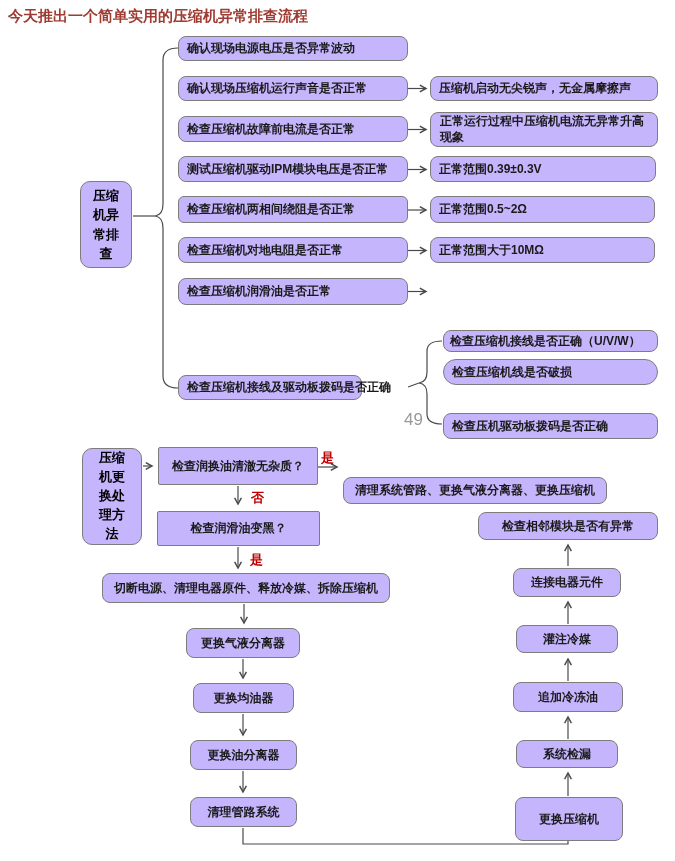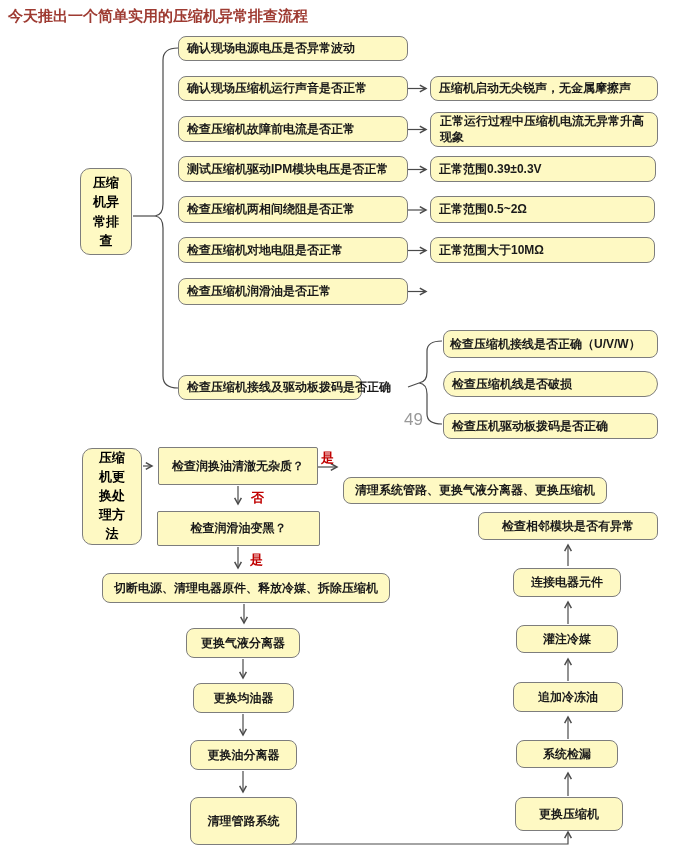--- a/index.html
+++ b/index.html
@@ -2,21 +2,21 @@
 <html><head>
 <meta charset="utf-8">
 <style>
   html,body{margin:0;padding:0;background:#ffffff;}
   #stage{
     position:relative;width:675px;height:861px;background:#ffffff;
     font-family:"Liberation Sans", sans-serif;overflow:hidden;
   }
   #connectors{position:absolute;left:0;top:0;}
   .box{
-    position:absolute;box-sizing:border-box;background:#fef9c3;
+    position:absolute;box-sizing:border-box;background:#c4b5fd;
     border:1.2px solid #7d7d7d;border-radius:8px;
     color:#1a1a1a;font-size:12px;font-weight:600;line-height:1.25;
     display:flex;align-items:center;white-space:nowrap;
   }
   .step,.res{justify-content:flex-start;padding:2px 8px;text-align:left;}
   .ctr{justify-content:center;padding:2px 6px;text-align:center;}
   .wrap{white-space:normal;}
   .root{
     justify-content:center;text-align:center;white-space:normal;
     font-size:13px;font-weight:700;border-radius:10px;color:#000;
@@ -74,58 +74,58 @@
       <path d="M568,739 V717" marker-end="url(#arw)"></path>
       <path d="M568,681 V659" marker-end="url(#arw)"></path>
       <path d="M568,624 V602" marker-end="url(#arw)"></path>
       <path d="M568,566 V545" marker-end="url(#arw)"></path>
     </g>
   </svg>
 
   <div class="title">今天推出一个简单实用的压缩机异常排查流程</div>
   <div class="pagenum">49</div>
 
-  <div class="box root" style="left:80px;top:168px;width:52px;height:87px;padding:0 11px;">压缩机异常排查</div>
+  <div class="box root" style="left:80px;top:181px;width:52px;height:87px;padding:0 11px;">压缩机异常排查</div>
 
   <div class="box step" style="left:178px;top:36px;width:230px;height:25px;">确认现场电源电压是否异常波动</div>
   <div class="box step" style="left:178px;top:76px;width:230px;height:25px;">确认现场压缩机运行声音是否正常</div>
   <div class="box step" style="left:178px;top:116px;width:230px;height:26px;">检查压缩机故障前电流是否正常</div>
   <div class="box step" style="left:178px;top:156px;width:230px;height:26px;">测试压缩机驱动IPM模块电压是否正常</div>
-  <div class="box step" style="left:178px;top:196px;width:230px;height:27px;">检查压缩机两相间绕阻是否正常</div>
+  <div class="box step" style="left:178px;top:196px;width:230px;height:27px;border-radius:6px;">检查压缩机两相间绕阻是否正常</div>
   <div class="box step" style="left:178px;top:237px;width:230px;height:26px;">检查压缩机对地电阻是否正常</div>
   <div class="box step" style="left:178px;top:278px;width:230px;height:27px;">检查压缩机润滑油是否正常</div>
   <div class="box step" style="left:178px;top:375px;width:184px;height:25px;">检查压缩机接线及驱动板拨码是否正确</div>
 
   <div class="box res" style="left:430px;top:76px;width:228px;height:25px;">压缩机启动无尖锐声，无金属摩擦声</div>
   <div class="box res wrap" style="left:430px;top:112px;width:228px;height:35px;padding:2px 9px;line-height:1.3;">正常运行过程中压缩机电流无异常升高现象</div>
   <div class="box res" style="left:430px;top:156px;width:226px;height:26px;">正常范围0.39±0.3V</div>
   <div class="box res" style="left:430px;top:196px;width:225px;height:27px;">正常范围0.5~2Ω</div>
   <div class="box res" style="left:430px;top:237px;width:225px;height:26px;">正常范围大于10MΩ</div>
 
-  <div class="box res" style="left:443px;top:330px;width:215px;height:28px;padding:2px 6px;">检查压缩机接线是否正确（U/V/W）</div>
-  <div class="box res" style="left:443px;top:371px;width:215px;height:26px;border-radius:13px;">检查压缩机线是否破损</div>
+  <div class="box res" style="left:443px;top:330px;width:215px;height:22px;padding:2px 6px;">检查压缩机接线是否正确（U/V/W）</div>
+  <div class="box res" style="left:443px;top:359px;width:215px;height:26px;border-radius:13px;">检查压缩机线是否破损</div>
   <div class="box res" style="left:443px;top:413px;width:215px;height:26px;">检查压机驱动板拨码是否正确</div>
 
   <div class="box root" style="left:82px;top:448px;width:60px;height:97px;padding:0 15px;line-height:1.45;">压缩机更换处理方法</div>
 
   <div class="box ctr decision" style="left:158px;top:447px;width:160px;height:38px;">检查润换油清澈无杂质？</div>
   <div class="redlbl" style="left:321px;top:449px;">是</div>
   <div class="box ctr" style="left:343px;top:477px;width:264px;height:27px;">清理系统管路、更换气液分离器、更换压缩机</div>
   <div class="redlbl" style="left:251px;top:489px;">否</div>
 
   <div class="box ctr decision" style="left:157px;top:511px;width:163px;height:35px;">检查润滑油变黑？</div>
   <div class="redlbl" style="left:250px;top:551px;">是</div>
 
   <div class="box ctr" style="left:102px;top:573px;width:288px;height:30px;">切断电源、清理电器原件、释放冷媒、拆除压缩机</div>
 
   <div class="box ctr" style="left:186px;top:628px;width:114px;height:30px;">更换气液分离器</div>
   <div class="box ctr" style="left:193px;top:683px;width:101px;height:30px;">更换均油器</div>
   <div class="box ctr" style="left:190px;top:740px;width:107px;height:30px;">更换油分离器</div>
-  <div class="box ctr" style="left:190px;top:797px;width:107px;height:48px;">清理管路系统</div>
+  <div class="box ctr" style="left:190px;top:797px;width:107px;height:30px;">清理管路系统</div>
 
-  <div class="box ctr" style="left:478px;top:512px;width:180px;height:28px;border-radius:7px;">检查相邻模块是否有异常</div>
+  <div class="box ctr" style="left:478px;top:512px;width:180px;height:28px;">检查相邻模块是否有异常</div>
   <div class="box ctr" style="left:513px;top:568px;width:108px;height:29px;">连接电器元件</div>
   <div class="box ctr" style="left:516px;top:625px;width:102px;height:28px;">灌注冷媒</div>
   <div class="box ctr" style="left:513px;top:682px;width:110px;height:30px;">追加冷冻油</div>
   <div class="box ctr" style="left:516px;top:740px;width:102px;height:28px;">系统检漏</div>
-  <div class="box ctr" style="left:515px;top:797px;width:108px;height:34px;">更换压缩机</div>
+  <div class="box ctr" style="left:515px;top:797px;width:108px;height:44px;">更换压缩机</div>
 
 </div>
 
 </body></html>

